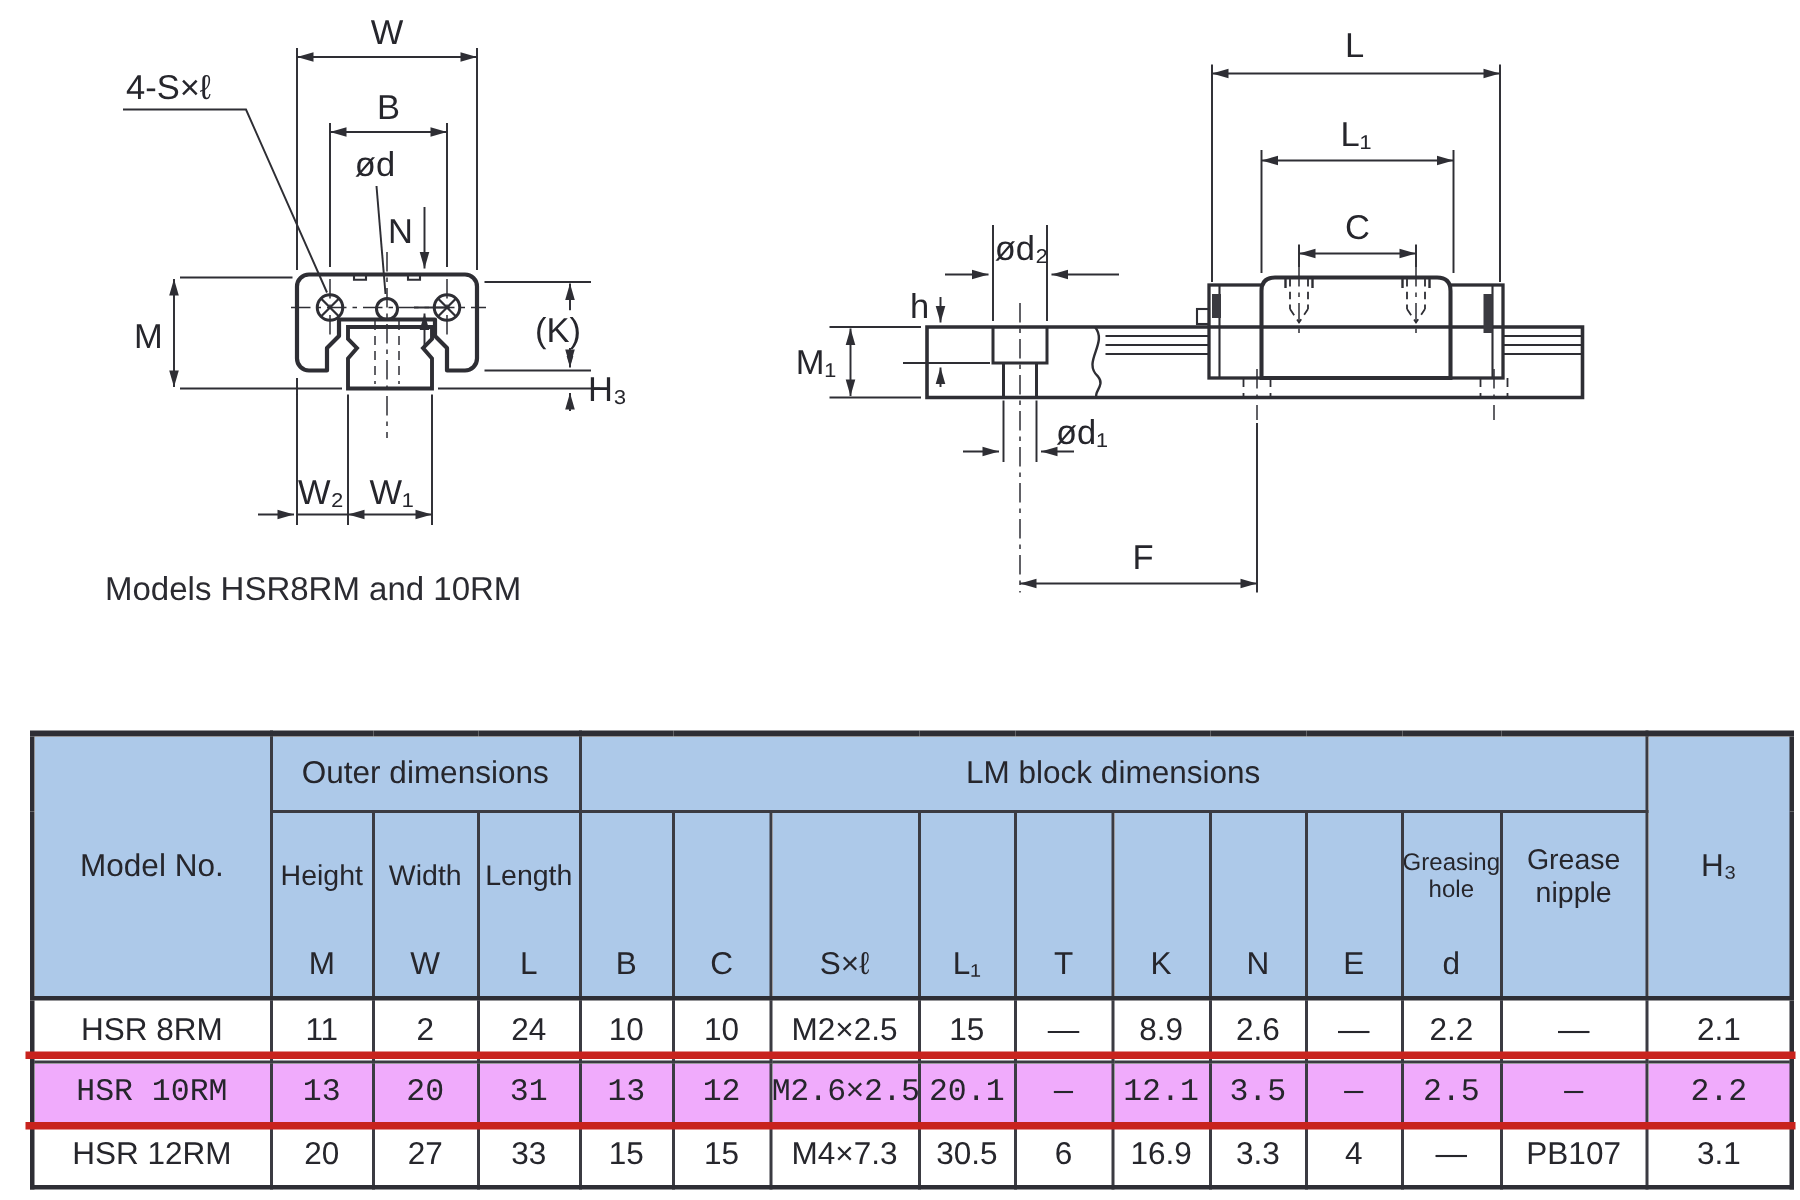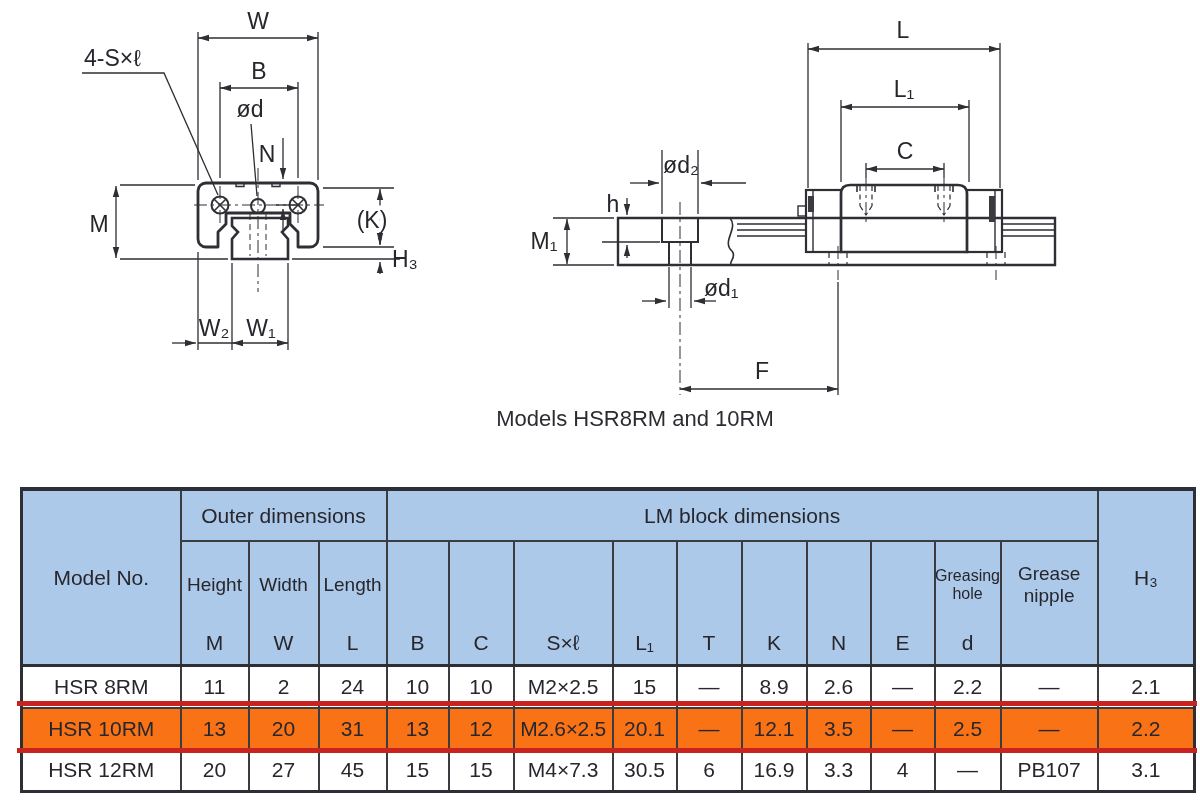--- a/index.html
+++ b/index.html
@@ -1,19 +1,19 @@
 <!DOCTYPE html>
 <html><head>
 <meta charset="utf-8">
 <style>
   html,body{margin:0;padding:0;background:#fff;}
   .page{position:relative;width:1200px;height:800px;background:#ffffff;overflow:hidden;
         font-family:"Liberation Sans","DejaVu Sans",sans-serif;color:#26262c;}
   .diagram-svg{position:absolute;left:0;top:0;}
-  .page-title{position:absolute;left:70px;top:406px;width:1130px;text-align:center;
+  .page-title{position:absolute;left:70px;top:380px;width:1130px;text-align:left;
               font-size:22px;color:#2b2b31;}
   .table-wrap{position:absolute;left:20px;top:487px;width:1174px;}
   table.dim{border-collapse:collapse;table-layout:fixed;width:1174px;
             border:3px solid #2e2e35;border-top-width:4px;}
   table.dim th,table.dim td{border:2px solid #3b3b42;box-sizing:border-box;
             font-weight:normal;padding:0;text-align:center;vertical-align:middle;
             font-size:21px;color:#26262c;overflow:hidden;}
   thead tr.grp{height:52px;}
   thead tr.sub{height:124px;}
   tbody tr{height:42px;}
@@ -22,21 +22,21 @@
   thead{border-bottom:3px solid #2e2e35;}
   th.model-hd{font-size:21px;}
   th.h3-hd{vertical-align:bottom;padding-bottom:14px;}
   .colhead{height:100%;}
   th .word{display:flex;align-items:center;justify-content:center;height:86px;
            font-size:19px;line-height:1.15;padding:0 2px;}
   th .word.small{font-size:16px;line-height:1.1;text-align:center;}
   th .sym{height:36px;font-size:21px;line-height:30px;}
   td.model{text-align:left;padding-left:13px;}
   td.cond{font-size:18px;letter-spacing:-0.3px;}
-  tbody tr.hl td{background:#f97316;}
+  tbody tr.hl td{background:#f0abfc;font-family:Liberation Mono, monospace;}
   .hl-band{position:absolute;left:-3px;right:-3px;top:219px;height:49px;
            border-top:5px solid #c8231e;border-bottom:5px solid #c8231e;
            box-sizing:border-box;pointer-events:none;z-index:5;}
   text.dlabel{font-size:23px;fill:#26262c;}
   text.halo{stroke:#ffffff;stroke-width:9px;paint-order:stroke;}
   .ln{stroke:#2e2e34;fill:none;}
 </style>
 </head>
 <body>
 
@@ -373,21 +373,21 @@
             <td>3.5</td>
             <td>—</td>
             <td>2.5</td>
             <td>—</td>
             <td>2.2</td>
           </tr>
           <tr>
             <td class="model">HSR 12RM</td>
             <td>20</td>
             <td>27</td>
-            <td>45</td>
+            <td>33</td>
             <td>15</td>
             <td>15</td>
             <td>M4×7.3</td>
             <td>30.5</td>
             <td>6</td>
             <td>16.9</td>
             <td>3.3</td>
             <td>4</td>
             <td>—</td>
             <td>PB107</td>

